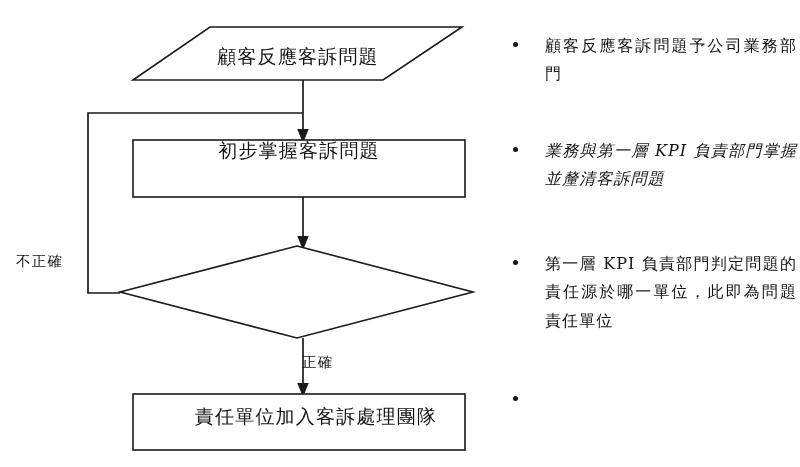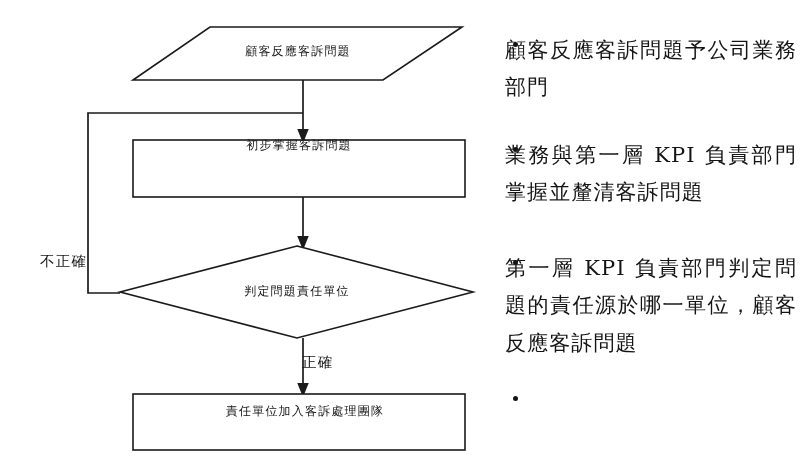--- a/index.html
+++ b/index.html
@@ -33,21 +33,21 @@
     stroke-width: 1.6;
   }
   .conn {
     stroke: #1a1a1a;
     stroke-width: 1.7;
     fill: none;
   }
   .node-text {
     position: absolute;
     text-align: center;
-    font-size: 12px;
+    font-size: 19px;
     letter-spacing: 1.2px;
     line-height: 1.3;
     white-space: nowrap;
     color: #141414;
   }
   .edge-label {
     position: absolute;
     font-size: 14.5px;
     letter-spacing: 1.2px;
     white-space: nowrap;
@@ -69,21 +69,22 @@
     position: absolute;
     left: 8px;
     top: 0.62em;
     width: 5px;
     height: 5px;
     border-radius: 50%;
     background: #141414;
   }
   .bullet-text {
     display: block;
-    font-size: 21px;
+    margin-left: 40px;
+    font-size: 16px;
     line-height: 1.78;
     letter-spacing: 1.1px;
     text-align: justify;
     text-justify: inter-character;
     color: #141414;
   }
 </style>
 </head>
 <body>
 
@@ -110,43 +111,42 @@
 
     <line class="conn" x1="303" y1="338" x2="303" y2="390" marker-end="url(#arrowhead)"></line>
 
     <rect class="shape-line" x="133" y="394" width="332" height="56"></rect>
   </svg>
 
   <div class="node-text" style="left:133px; top:44px; width:330px;">顧客反應客訴問題</div>
 
   <div class="node-text" style="left:133px; top:138px; width:332px;">初步掌握客訴問題</div>
 
-  <div class="node-text" style="left:131px; top:284px; width:332px;">判定問題責任單位</div>
 
-  <div class="node-text" style="left:139px; top:404px; width:332px;">責任單位加入客訴處理團隊</div>
+  <div class="node-text" style="left:150px; top:404px; width:332px;">責任單位加入客訴處理團隊</div>
 
-  <div class="edge-label" style="left:16px; top:252px;margin-left:24px;">不正確</div>
+  <div class="edge-label" style="left:16px; top:252px;">不正確</div>
 
   <div class="edge-label" style="left:302px; top:353px;">正確</div>
 
   <div id="bullet-list">
 
     <div class="bullet-item" style="top:10px;">
       <span class="bullet-dot"></span>
       <span class="bullet-text">顧客反應客訴問題予公司業務部門</span>
     </div>
 
-    <div class="bullet-item" style="top:115px;">
+    <div class="bullet-item" style="top:115px;font-style:italic;">
       <span class="bullet-dot"></span>
       <span class="bullet-text">業務與第一層 KPI 負責部門掌握並釐清客訴問題</span>
     </div>
 
     <div class="bullet-item" style="top:228px;">
       <span class="bullet-dot"></span>
-      <span class="bullet-text">第一層 KPI 負責部門判定問題的責任源於哪一單位，顧客反應客訴問題</span>
+      <span class="bullet-text">第一層 KPI 負責部門判定問題的責任源於哪一單位，此即為問題責任單位</span>
     </div>
 
     <div class="bullet-item" style="top:364px;">
       <span class="bullet-dot"></span>
     </div>
 
   </div>
 
 </div>
 

